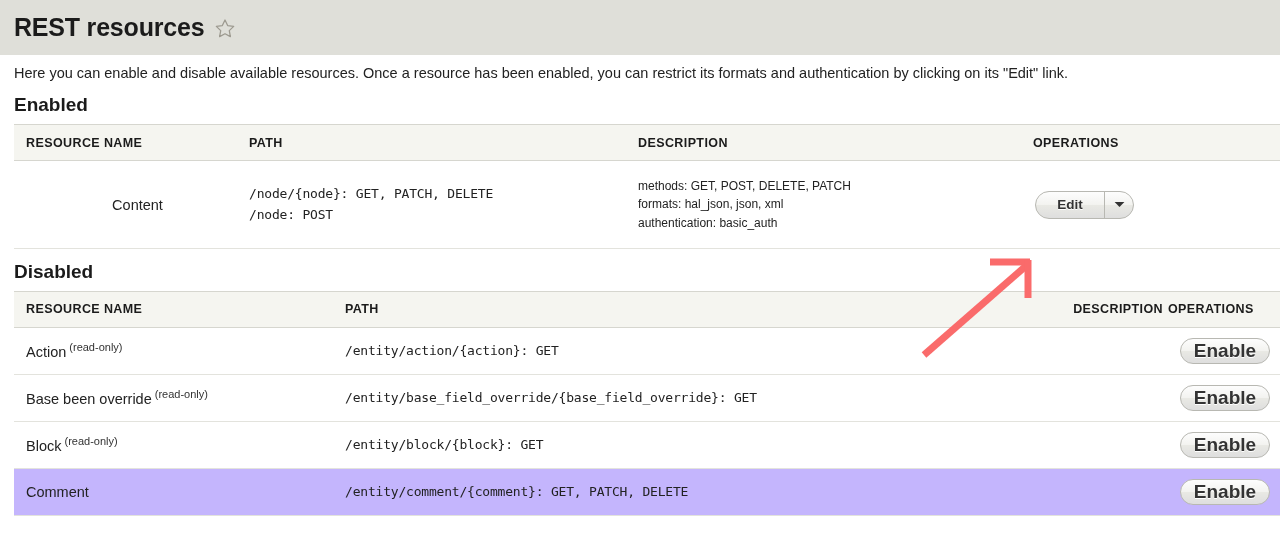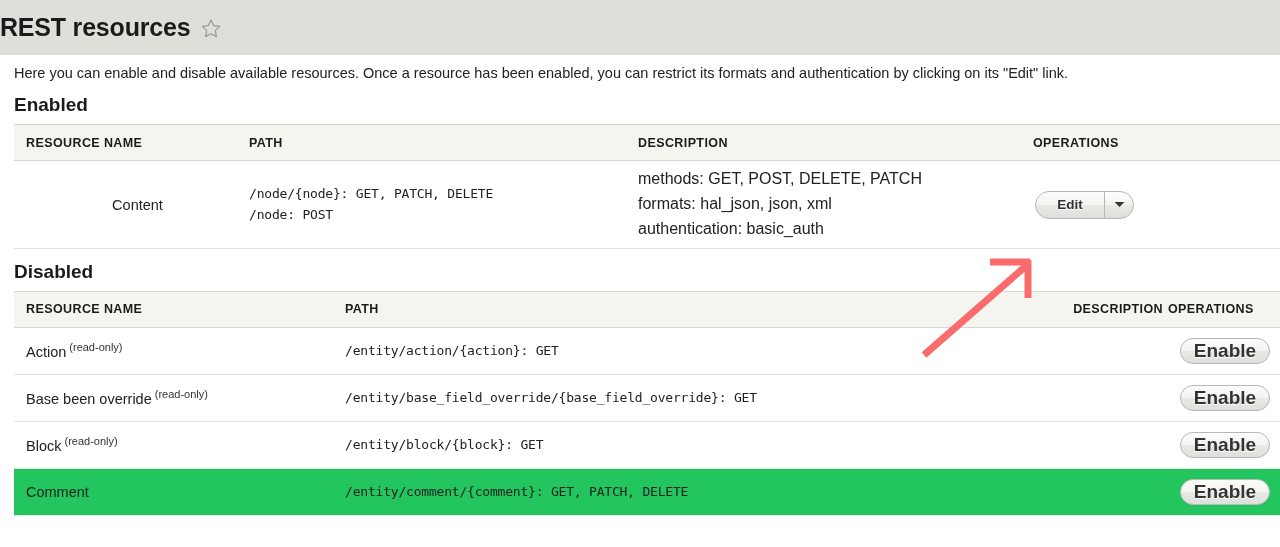--- a/index.html
+++ b/index.html
@@ -12,21 +12,21 @@
     color: #1a1a1a;
   }
   .page { position: relative; width: 1280px; height: 547px; overflow: hidden; }
 
   
   .page-header {
     height: 55px;
     background: #dfdfd9;
     display: flex;
     align-items: center;
-    padding: 0 0 0 0;
+    padding: 0 0 0 14px;
   }
   .page-title {
     font-size: 25px;
     font-weight: bold;
     color: #1b1b1b;
     letter-spacing: -0.2px;
     line-height: 1;
   }
   .star-icon {
     margin-left: 10px;
@@ -116,21 +116,21 @@
   .t-disabled td.td-name { padding-left: 12px; }
 
   .mono {
     font-family: "DejaVu Sans Mono", "Liberation Mono", monospace;
     font-size: 13px;
     color: #222;
     letter-spacing: -0.2px;
   }
   .path-line { white-space: nowrap; line-height: 1.55; }
 
-  .desc-line { line-height: 1.55; font-size: 16px; color: #222; white-space: nowrap; }
+  .desc-line { line-height: 1.55; font-size: 12px; color: #222; white-space: nowrap; }
 
   .readonly-sup {
     font-size: 11px;
     color: #333;
     vertical-align: super;
     margin-left: 3px;
     font-family: "Liberation Sans", sans-serif;
   }
 
   
@@ -296,21 +296,21 @@
       <tr>
         <td class="td-name">
           <span>Block</span><span class="readonly-sup">(read-only)</span>
         </td>
         <td class="mono">/entity/block/{block}: GET</td>
         <td></td>
         <td class="td-ops ops-cell">
           <span class="btn btn-enable">Enable</span>
         </td>
       </tr>
-      <tr style="background:#22c55e;">
+      <tr style="background:#c4b5fd;">
         <td class="td-name">
           <span>Comment</span>
         </td>
         <td class="mono">/entity/comment/{comment}: GET, PATCH, DELETE</td>
         <td></td>
         <td class="td-ops ops-cell">
           <span class="btn btn-enable">Enable</span>
         </td>
       </tr>
     </tbody>

